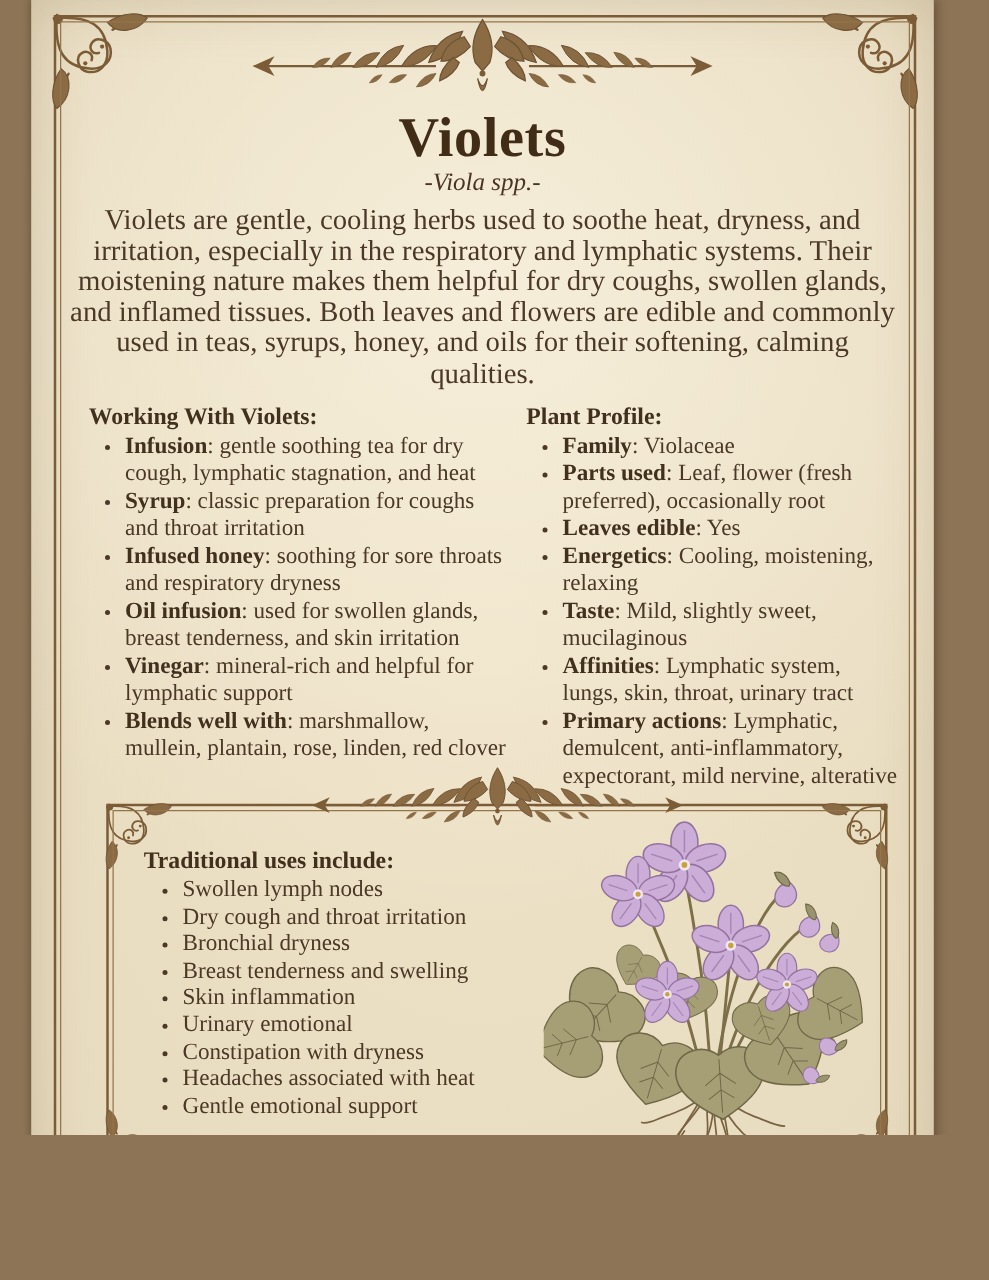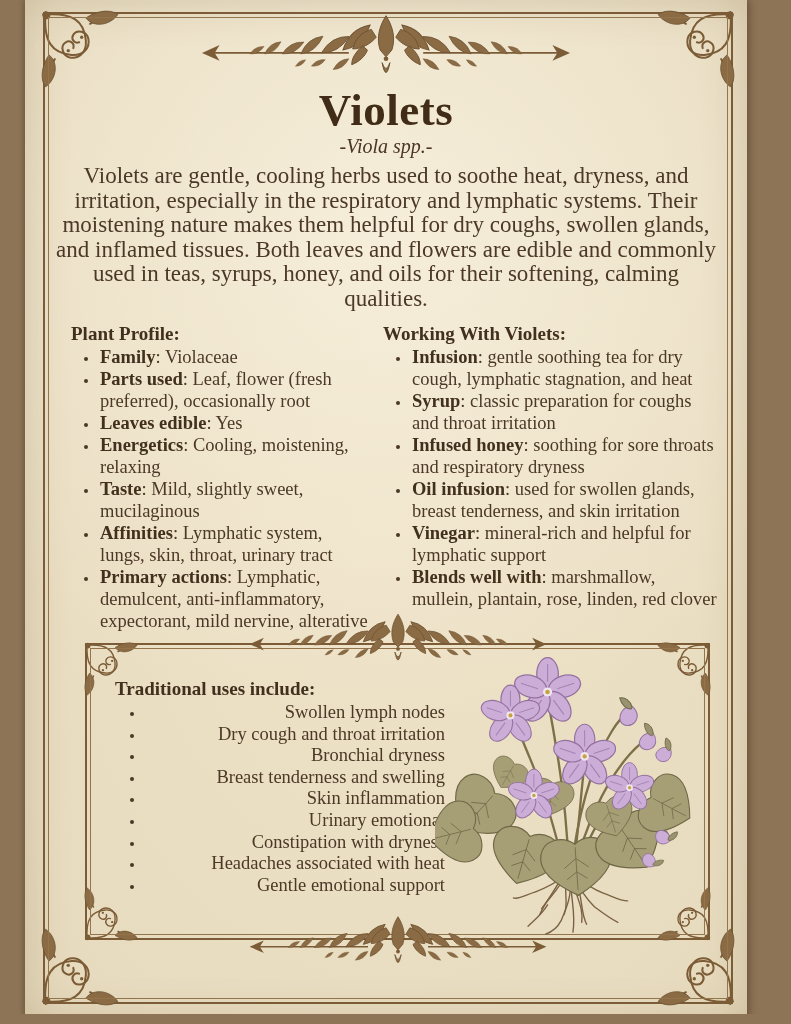--- a/index.html
+++ b/index.html
@@ -1,17 +1,17 @@
 <!DOCTYPE html>
 <html><head>
 <meta charset="utf-8">
 <style>
   html,body { margin:0; padding:0; background:#8d7457; }
   .canvas {
-    position:relative; width:791px; height:1014px; overflow:hidden;
+    position:relative; width:791px; height:908px; overflow:hidden;
     background:#8d7457;
     font-family:"Liberation Serif", serif;
     color:#4b3827;
   }
   .paper {
     position:absolute; left:25px; top:0; width:722px; height:1024px;
     background:
       radial-gradient(120% 80% at 50% 22%, rgba(255,250,236,0.55), rgba(255,250,236,0) 62%),
       radial-gradient(105% 105% at 50% 50%, #eee2c7 0%, #e8dcc0 55%, #dccbab 100%);
     box-shadow: inset 0 0 46px rgba(110,80,40,.22), 3px 0 7px rgba(60,40,20,.35), -2px 0 5px rgba(60,40,20,.25);
@@ -77,21 +77,21 @@
   .mid-ornament {
     position:absolute; left:50%; width:300px; height:60px; z-index:2;
   }
   .mid-ornament.top { top:0; transform:translate(-50%,-58%); }
   .mid-ornament.bottom { bottom:0; transform:translate(-50%,58%); }
 
   .uses {
     position:absolute; left:28px; top:32px; width:330px; text-align:left;
     font-size:18.5px; line-height:21.6px;
   }
-  .uses ul.blist { padding-left:30px; margin-top:2px;text-align:right; }
+  .uses ul.blist { padding-left:30px; margin-top:2px; }
 
   .plant-art { position:absolute; right:3px; top:4px; width:270px; height:288px; z-index:1; }
 </style>
 </head>
 <body>
 
 <svg width="0" height="0" style="position:absolute" aria-hidden="true">
   <defs>
     <g id="corner-flourish">
       <g fill="none" stroke="#7b5c36" stroke-width="2.4" stroke-linecap="round">
@@ -199,41 +199,41 @@
     <div class="content">
       <svg class="top-ornament" viewBox="0 0 380 70">
           <use href="#leaf-spray"></use>
         </svg>
 
       <h1 class="title">Violets</h1>
       <div class="subtitle">-Viola spp.-</div>
       <p class="intro">Violets are gentle, cooling herbs used to soothe heat, dryness, and irritation, especially in the respiratory and lymphatic systems. Their moistening nature makes them helpful for dry coughs, swollen glands, and inflamed tissues. Both leaves and flowers are edible and commonly used in teas, syrups, honey, and oils for their softening, calming qualities.</p>
 
       <div class="columns">
+        <div class="col right">
+          <h2>Working With Violets:</h2>
+          <ul class="blist">
+            <li><span class="lbl">Infusion</span><span>: gentle soothing tea for dry cough, lymphatic stagnation, and heat</span></li>
+            <li><span class="lbl">Syrup</span><span>: classic preparation for coughs and throat irritation</span></li>
+            <li><span class="lbl">Infused honey</span><span>: soothing for sore throats and respiratory dryness</span></li>
+            <li><span class="lbl">Oil infusion</span><span>: used for swollen glands, breast tenderness, and skin irritation</span></li>
+            <li><span class="lbl">Vinegar</span><span>: mineral-rich and helpful for lymphatic support</span></li>
+            <li><span class="lbl">Blends well with</span><span>: marshmallow, mullein, plantain, rose, linden, red clover</span></li>
+          </ul>
+        </div>
         <div class="col left">
           <h2>Plant Profile:</h2>
           <ul class="blist">
             <li><span class="lbl">Family</span><span>: Violaceae</span></li>
             <li><span class="lbl">Parts used</span><span>: Leaf, flower (fresh preferred), occasionally root</span></li>
             <li><span class="lbl">Leaves edible</span><span>: Yes</span></li>
             <li><span class="lbl">Energetics</span><span>: Cooling, moistening, relaxing</span></li>
             <li><span class="lbl">Taste</span><span>: Mild, slightly sweet, mucilaginous</span></li>
             <li><span class="lbl">Affinities</span><span>: Lymphatic system, lungs, skin, throat, urinary tract</span></li>
             <li><span class="lbl">Primary actions</span><span>: Lymphatic, demulcent, anti-inflammatory, expectorant, mild nervine, alterative</span></li>
-          </ul>
-        </div>
-        <div class="col right">
-          <h2>Working With Violets:</h2>
-          <ul class="blist">
-            <li><span class="lbl">Infusion</span><span>: gentle soothing tea for dry cough, lymphatic stagnation, and heat</span></li>
-            <li><span class="lbl">Syrup</span><span>: classic preparation for coughs and throat irritation</span></li>
-            <li><span class="lbl">Infused honey</span><span>: soothing for sore throats and respiratory dryness</span></li>
-            <li><span class="lbl">Oil infusion</span><span>: used for swollen glands, breast tenderness, and skin irritation</span></li>
-            <li><span class="lbl">Vinegar</span><span>: mineral-rich and helpful for lymphatic support</span></li>
-            <li><span class="lbl">Blends well with</span><span>: marshmallow, mullein, plantain, rose, linden, red clover</span></li>
           </ul>
         </div>
       </div>
     </div>
 
     <div class="inner-box">
       <svg class="corner tl" viewBox="0 0 100 100">
           <use href="#corner-flourish"></use>
         </svg>
       <svg class="corner tr" viewBox="0 0 100 100" style="transform:rotate(90deg)">

